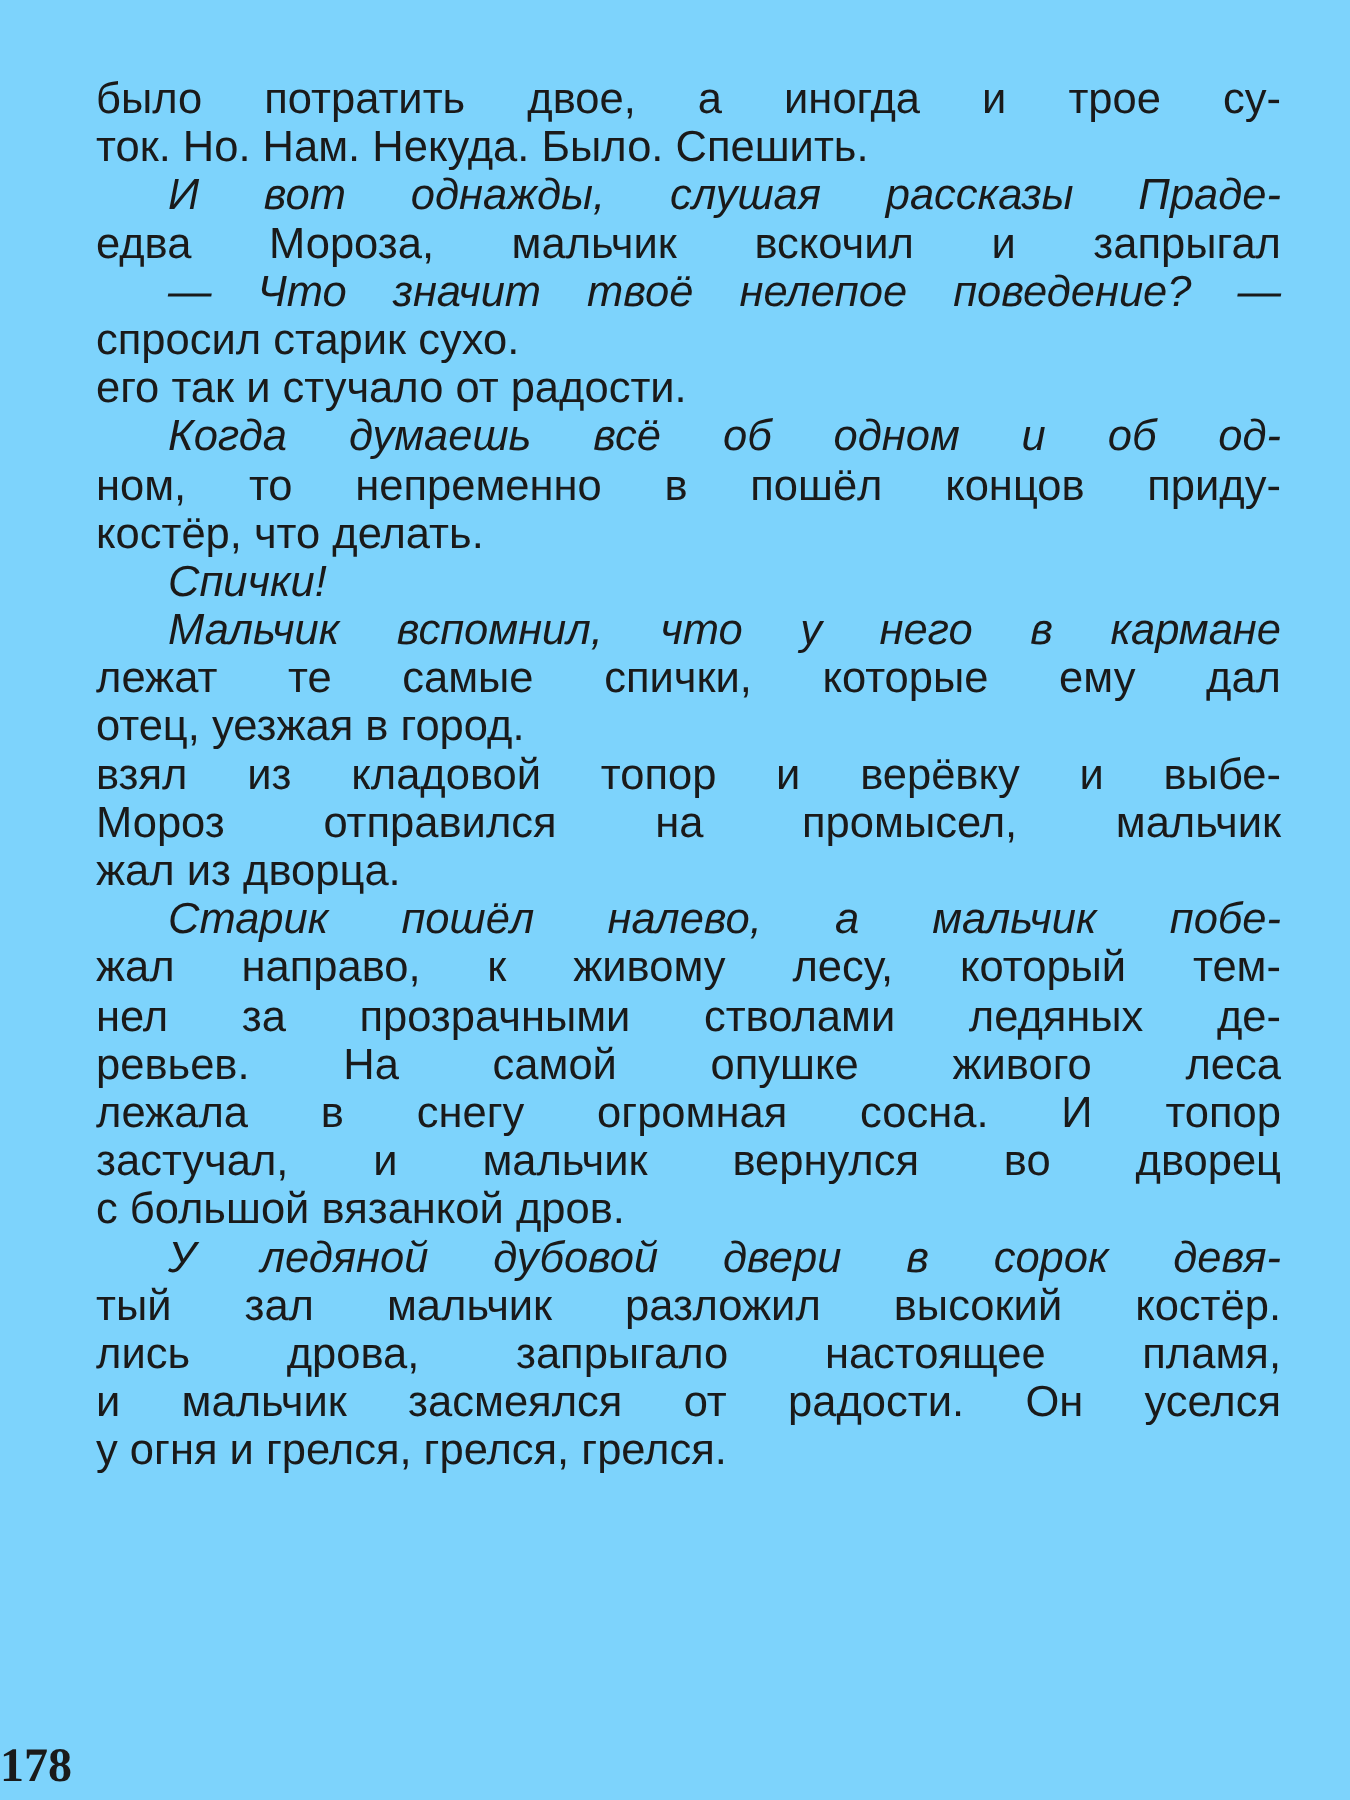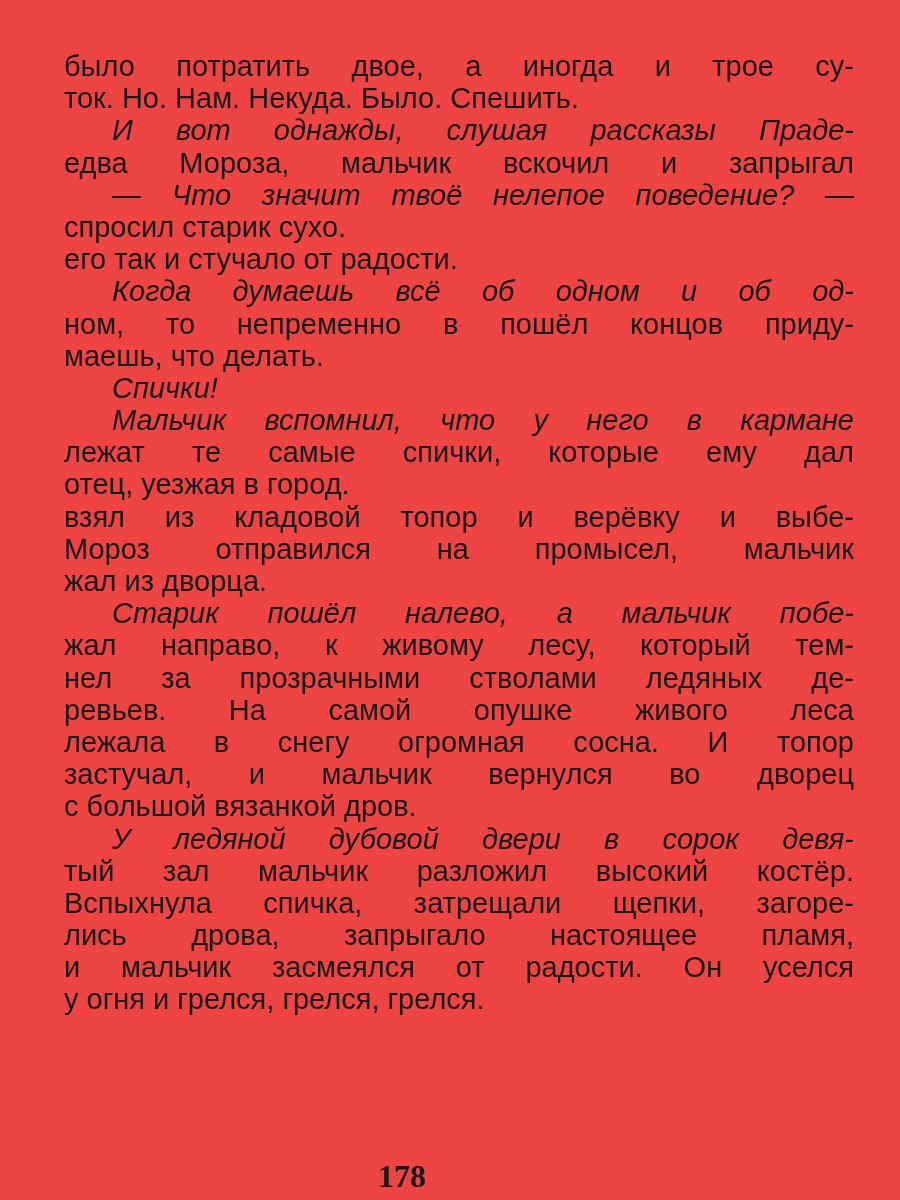--- a/index.html
+++ b/index.html
@@ -1,52 +1,51 @@
 <!DOCTYPE html>
 <html><head>
 <meta charset="utf-8">
 <style>
 html,body{margin:0;padding:0;background:#fff;}
-.page{position:relative;width:900px;height:1200px;background:#ef4444;overflow:hidden;}
+.page{position:relative;width:900px;height:1200px;background:#7dd3fc;overflow:hidden;}
 .text{position:absolute;left:64px;top:50px;width:790px;font-family:"Liberation Sans",sans-serif;font-size:29px;line-height:32.2px;color:#1a1a1a;}
 .ln{display:block;white-space:nowrap;text-align:justify;text-align-last:justify;height:32.2px;}
 .ln.last{text-align-last:left;}
 .ln.ind{padding-left:48px;font-style:italic;}
-.pnum{position:absolute;left:0;width:804px;top:1158px;text-align:center;font-family:"Liberation Serif",serif;font-weight:bold;font-size:32px;color:#1a1a1a;}
+.pnum{position:absolute;left:0;width:804px;top:1158px;font-family:"Liberation Serif",serif;font-weight:bold;font-size:32px;color:#1a1a1a;}
 </style>
 </head>
 <body>
 
 <div class="page">
   <div class="text" id="text">
       <span class="ln">было потратить двое, а иногда и трое су-</span>
       <span class="ln last">ток. Но. Нам. Некуда. Было. Спешить.</span>
       <span class="ln ind">И вот однажды, слушая рассказы Праде-</span>
       <span class="ln">едва Мороза, мальчик вскочил и запрыгал</span>
       <span class="ln ind">— Что значит твоё нелепое поведение? —</span>
       <span class="ln last">спросил старик сухо.</span>
       <span class="ln last">его так и стучало от радости.</span>
       <span class="ln ind">Когда думаешь всё об одном и об од-</span>
       <span class="ln">ном, то непременно в пошёл концов приду-</span>
-      <span class="ln last">маешь, что делать.</span>
+      <span class="ln last">костёр, что делать.</span>
       <span class="ln ind last">Спички!</span>
       <span class="ln ind">Мальчик вспомнил, что у него в кармане</span>
       <span class="ln">лежат те самые спички, которые ему дал</span>
       <span class="ln last">отец, уезжая в город.</span>
       <span class="ln">взял из кладовой топор и верёвку и выбе-</span>
       <span class="ln">Мороз отправился на промысел, мальчик</span>
       <span class="ln last">жал из дворца.</span>
       <span class="ln ind">Старик пошёл налево, а мальчик побе-</span>
       <span class="ln">жал направо, к живому лесу, который тем-</span>
       <span class="ln">нел за прозрачными стволами ледяных де-</span>
       <span class="ln">ревьев. На самой опушке живого леса</span>
       <span class="ln">лежала в снегу огромная сосна. И топор</span>
       <span class="ln">застучал, и мальчик вернулся во дворец</span>
       <span class="ln last">с большой вязанкой дров.</span>
       <span class="ln ind">У ледяной дубовой двери в сорок девя-</span>
       <span class="ln">тый зал мальчик разложил высокий костёр.</span>
-      <span class="ln">Вспыхнула спичка, затрещали щепки, загоре-</span>
       <span class="ln">лись дрова, запрыгало настоящее пламя,</span>
       <span class="ln">и мальчик засмеялся от радости. Он уселся</span>
       <span class="ln last">у огня и грелся, грелся, грелся.</span>
     </div>
   <div class="pnum">178</div>
 </div>
 
 </body></html>

